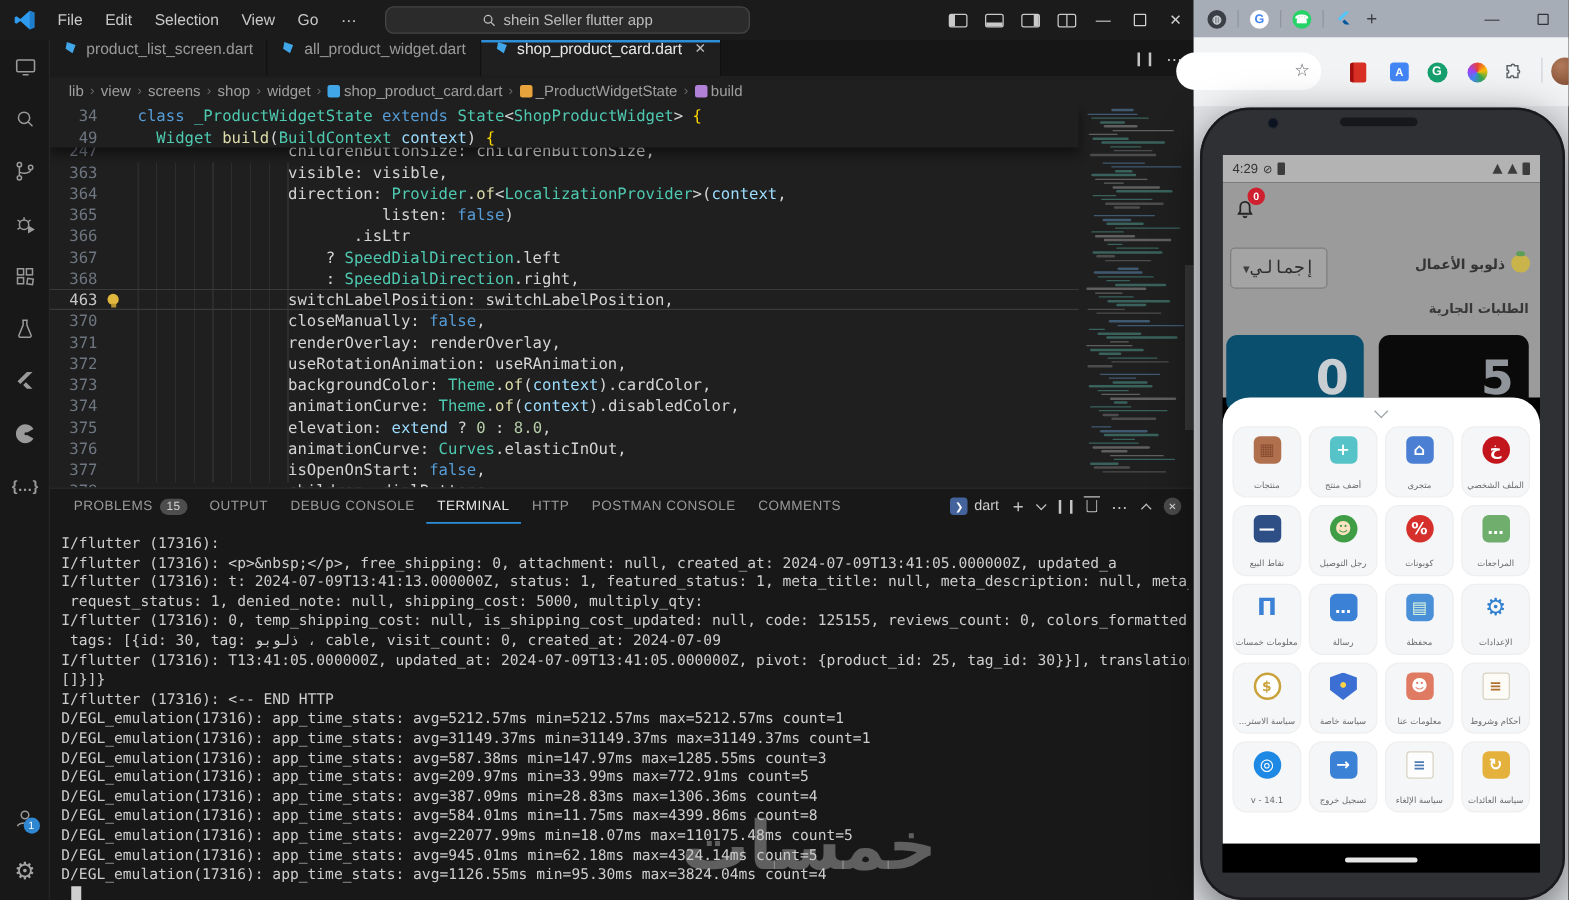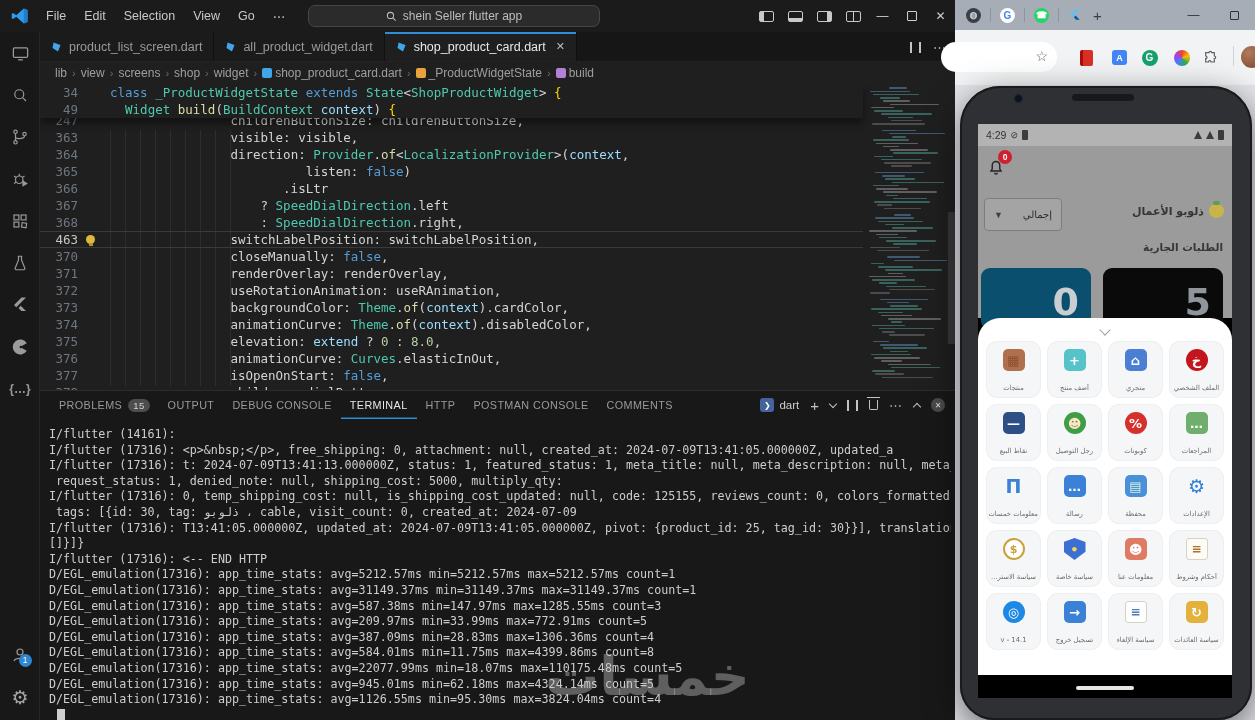--- a/index.html
+++ b/index.html
@@ -28,21 +28,21 @@
   .activitybar{position:absolute;left:0;top:32px;width:40px;height:688px;background:#181818;border-right:1px solid #252525;}
   .act{width:40px;height:42px;display:flex;align-items:center;justify-content:center;color:#9a9a9a;}
   .act svg{stroke:#9a9a9a;fill:none;stroke-width:1.6;}
   .act.braces{font-size:12px;color:#9a9a9a;font-weight:bold;}
   .act-bottom{position:absolute;bottom:2px;left:0;}
   .acct-badge{position:absolute;margin-left:10px;margin-top:10px;width:13px;height:13px;border-radius:50%;background:#2f86d1;color:#fff;font-size:8.5px;display:flex;align-items:center;justify-content:center;}
   .gear-glyph{font-size:19px;color:#a5a5a5;}
 
   
   .tabbar{position:absolute;left:40px;top:32px;width:915px;height:30px;background:#161616;border-bottom:1px solid #222;display:flex;}
-  .tab{display:flex;align-items:center;gap:6px;padding:0 11px;font-size:12.5px;color:#9a9a9a;border-right:1px solid #101010;background:#1b1b1b;position:relative;}
+  .tab{display:flex;gap:6px;padding:0 11px;font-size:12.5px;color:#9a9a9a;border-right:1px solid #101010;background:#1b1b1b;position:relative;}
   .tab.active{background:#1f1f1f;color:#e8e8e8;}
   .tab.active::before{content:"";position:absolute;left:0;top:0;right:0;height:1.5px;background:#2e8fd8;}
   .tab .close{font-size:11px;color:#bdbdbd;margin-left:4px;}
   .dart-ic{width:12px;height:12px;flex:0 0 auto;}
   .tabbar-actions{position:absolute;right:8px;top:0;height:30px;display:flex;align-items:center;gap:12px;color:#c4c4c4;}
   .split-ic{width:11px;height:11px;border-left:2px solid #c4c4c4;border-right:2px solid #c4c4c4;}
   .dots{letter-spacing:1px;font-size:13px;}
 
   
   .breadcrumb{position:absolute;left:40px;top:62px;width:915px;height:22px;background:#1f1f1f;display:flex;align-items:center;padding-left:15px;gap:3px;font-size:12px;color:#9f9f9f;}
@@ -117,21 +117,21 @@
   .screen{position:absolute;left:18px;top:38px;width:254px;height:574px;background:#000;overflow:hidden;}
   .sb{position:absolute;left:0;top:0;right:0;height:22px;background:#b3b3b3;display:flex;align-items:center;padding:0 8px;gap:4px;font-size:10.5px;color:#333;}
   .sb .right{margin-left:auto;display:flex;align-items:center;gap:4px;}
   .tri{width:0;height:0;border-left:4.5px solid transparent;border-right:4.5px solid transparent;border-bottom:8px solid #3c3c3c;}
   .batt{width:6px;height:10px;background:#3c3c3c;border-radius:1px;}
   .appbg{position:absolute;left:0;top:22px;right:0;height:172px;background:#9b9b9b;}
   .bell{position:absolute;left:8px;top:10px;width:20px;height:20px;}
   .bell svg{stroke:#242424;fill:none;stroke-width:1.7;}
   .nbadge{position:absolute;left:12px;top:-6px;width:14px;height:14px;border-radius:50%;background:#cf2030;color:#fff;font-size:8.5px;font-weight:bold;display:flex;align-items:center;justify-content:center;}
   .dd{position:absolute;left:6px;top:52px;width:78px;height:33px;border:1px solid #7e7e7e;border-radius:4px;background:#a4a4a4;display:flex;align-items:center;justify-content:space-between;padding:0 9px;direction:rtl;}
-  .dd .val{font-size:10px;color:#2d2d2d;font-family:Liberation Sans, sans-serif;}
+  .dd .val{font-size:14px;color:#2d2d2d;font-family:Liberation Mono, monospace;}
   .dd .arr{font-size:9px;color:#3f3f3f;}
   .analysis{position:absolute;right:8px;top:58px;display:flex;align-items:center;gap:5px;direction:rtl;}
   .moneybag{width:15px;height:14px;background:#c9b44c;border-radius:45% 45% 50% 50%;position:relative;}
   .moneybag::before{content:"";position:absolute;left:4px;top:-3px;width:7px;height:4px;background:#5d9e57;border-radius:2px;}
   .analysis .lbl{font-size:11px;font-weight:bold;color:#353535;font-family:"DejaVu Sans",sans-serif;}
   .orders{position:absolute;right:9px;top:95px;font-size:10.5px;font-weight:bold;color:#383838;font-family:"DejaVu Sans",sans-serif;direction:rtl;}
   .statcard{position:absolute;top:122px;height:62px;border-radius:9px;}
   .statcard .num{position:absolute;right:12px;bottom:6px;font-size:38px;font-weight:bold;font-family:"DejaVu Sans",sans-serif;}
   .card-l{left:3px;width:110px;background:#0b4f6e;}
   .card-l .num{color:#c9ced3;}
@@ -473,21 +473,21 @@
           <span class="plus">+</span>
           <span class="chevD"></span>
           <span class="split-ic"></span>
           <span class="trash"></span>
           <span class="dots">⋯</span>
           <span class="chevU"></span>
           <span class="closec">✕</span>
         </div>
       </div>
       <div class="term" id="terminal">
-          <div class="trow">I/flutter (14161):</div>
+          <div class="trow">I/flutter (17316):</div>
           <div class="trow">I/flutter (17316): &lt;p&gt;&amp;nbsp;&lt;/p&gt;, free_shipping: 0, attachment: null, created_at: 2024-07-09T13:41:05.000000Z, updated_a</div>
           <div class="trow">I/flutter (17316): t: 2024-07-09T13:41:13.000000Z, status: 1, featured_status: 1, meta_title: null, meta_description: null, meta_image: def.webp,</div>
           <div class="trow"> request_status: 1, denied_note: null, shipping_cost: 5000, multiply_qty:</div>
           <div class="trow">I/flutter (17316): 0, temp_shipping_cost: null, is_shipping_cost_updated: null, code: 125155, reviews_count: 0, colors_formatted: [], rating: [],</div>
           <div class="trow"> tags: [{id: 30, tag: ذلوبو ، cable, visit_count: 0, created_at: 2024-07-09</div>
           <div class="trow">I/flutter (17316): T13:41:05.000000Z, updated_at: 2024-07-09T13:41:05.000000Z, pivot: {product_id: 25, tag_id: 30}}], translations: [], reviews:</div>
           <div class="trow">[]}]}</div>
           <div class="trow">I/flutter (17316): &lt;-- END HTTP</div>
           <div class="trow">D/EGL_emulation(17316): app_time_stats: avg=5212.57ms min=5212.57ms max=5212.57ms count=1</div>
           <div class="trow">D/EGL_emulation(17316): app_time_stats: avg=31149.37ms min=31149.37ms max=31149.37ms count=1</div>

